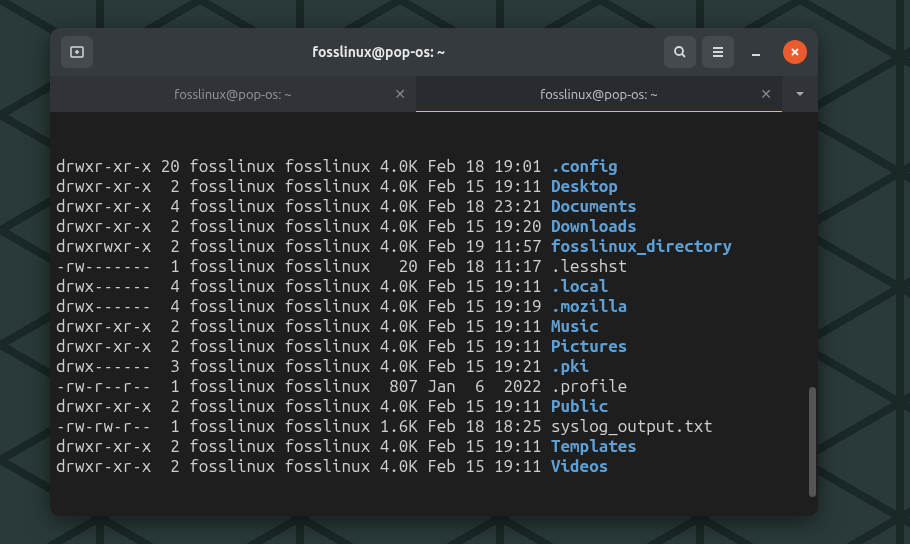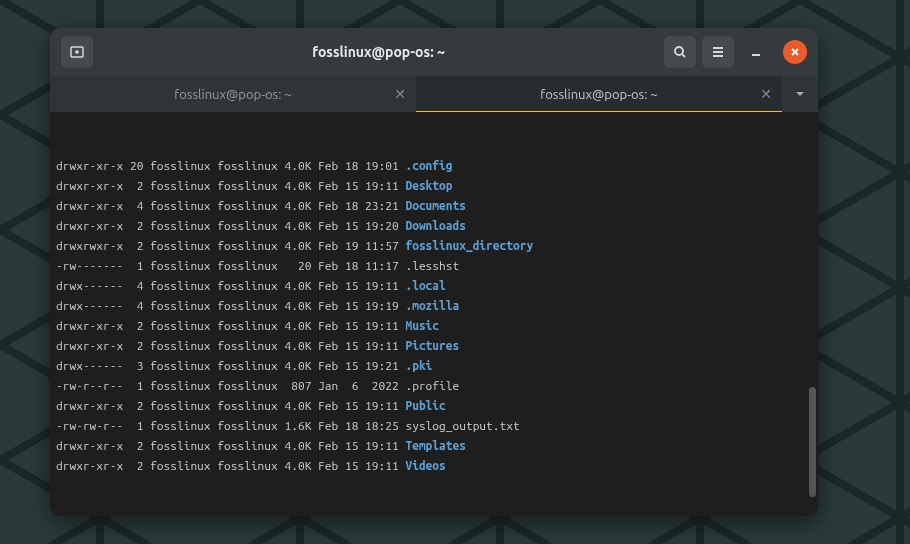--- a/index.html
+++ b/index.html
@@ -56,21 +56,21 @@
       height: 2px; background: #f9b941;
     }
     .tab-close { position: absolute; right: 10px; color: #888; font-size: 14px; }
     .tab-add {
       width: 36px; display: flex; align-items: center; justify-content: center;
       background: #303438; color: #aaa;
     }
     .terminal {
       flex: 1; background: #1e1e1e;
       padding: 4px 6px;
-      font-size: 12px; line-height: 20px;
+      font-size: 17px; line-height: 20px;
       color: #d0d0d0;
       overflow: hidden;
       white-space: pre;
       position: relative;
     }
     .line { white-space: pre; }
     .dir { color: #5ea0d6; font-weight: bold; }
     .scrollbar {
       position: absolute; right: 2px; top: 275px;
       width: 7px; height: 110px;

